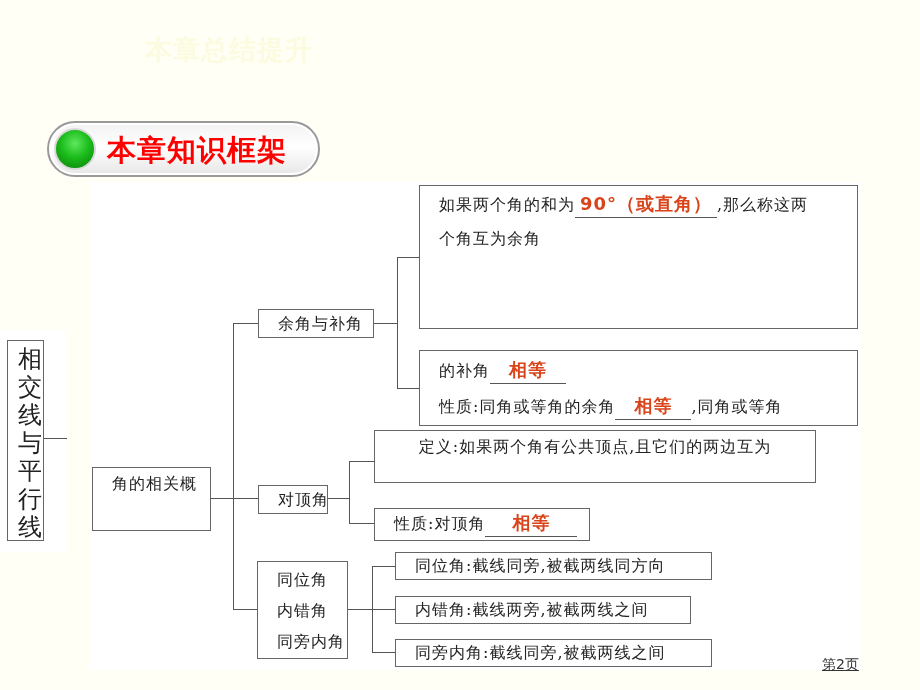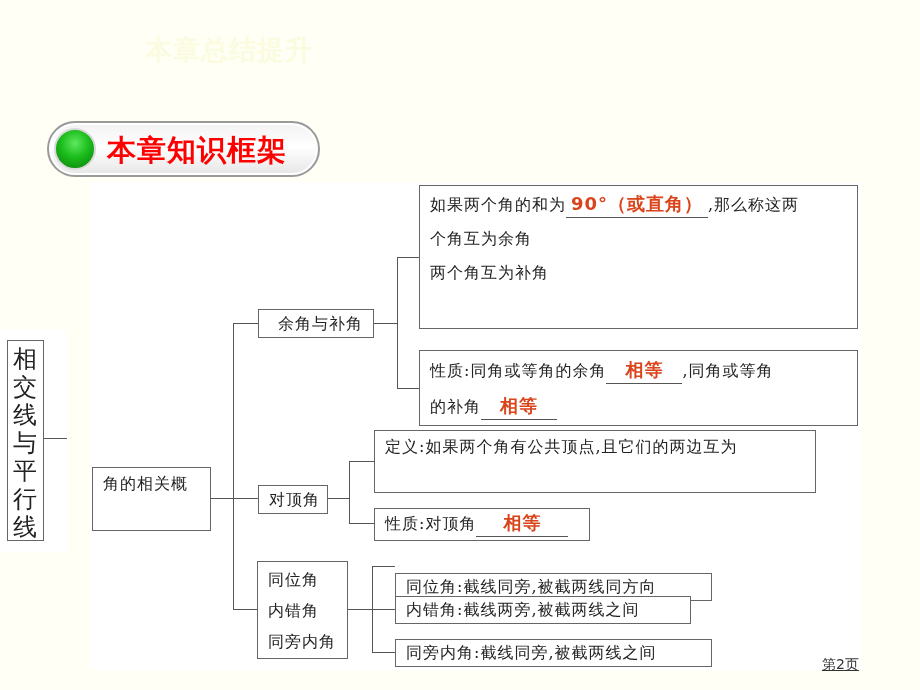--- a/index.html
+++ b/index.html
@@ -27,35 +27,35 @@
     border:2px solid #d8d8d8; box-sizing:border-box;
   }
   .pill-text {
     left:58px; top:8px; font-size:29px; font-weight:bold; color:#FF0000;
     font-family: "DejaVu Sans", "Liberation Sans", sans-serif; letter-spacing:1px;
   }
   .canvas { left:90px; top:182px; width:772px; height:488px; background:#fff; }
   .leftpatch { left:0px; top:330px; width:66px; height:222px; background:#fff; }
   .box {
     position:absolute; box-sizing:border-box; border:1px solid #666;
-    background:#fff; font-size:16px; line-height:34px; padding:0 10px;
+    background:#fff; font-size:16px; line-height:34px; padding:0 19px;
     color:#222; letter-spacing:1px; white-space:nowrap;
   }
   .line { position:absolute; background:#555; }
   .h { height:1px; }
   .v { width:1px; }
   .ans {
     display:inline-block; color:#D9441A; font-weight:bold;
     font-family: "DejaVu Sans", "Liberation Sans", sans-serif;
     border-bottom:1px solid #555; line-height:26px; text-align:center;
     font-size:18px;
   }
   .title-box {
     left:7px; top:340px; width:37px; height:201px; font-size:24px;
-    line-height:28px; text-align:center; padding:4px 0; white-space:normal;
+    line-height:28px; text-align:right; padding:4px 0; white-space:normal;
     word-break:break-all;
   }
   .pagenum {
     left:822px; top:656px; font-size:14px; color:#333;
     font-family: "DejaVu Sans", "Liberation Sans", sans-serif;
     text-decoration: underline;
   }
 </style>
 </head>
 <body>
@@ -85,52 +85,51 @@
 <div class="line h" style="left:374px; top:323px; width:24px;"></div>
 <div class="line v" style="left:397px; top:257px; height:132px;"></div>
 <div class="line h" style="left:397px; top:257px; width:22px;"></div>
 <div class="line h" style="left:397px; top:388px; width:22px;"></div>
 
 <div class="box" style="left:419px; top:185px; width:439px; height:144px; padding-top:2px;">
   <div>
     <span>如果两个角的和为</span><span class="ans" style="width:142px;">90°（或直角）</span><span>,那么称这两</span>
   </div>
   <div>个角互为余角</div>
-  <div>两个角互为补角</div>
 </div>
 
 <div class="box" style="left:419px; top:350px; width:439px; height:76px; line-height:36px; padding-top:2px;">
   <div>
-    <span>性质:同角或等角的余角</span><span class="ans" style="width:76px;">相等</span><span>,同角或等角</span>
+    <span>的补角</span><span class="ans" style="width:76px;">相等</span>
   </div>
   <div>
-    <span>的补角</span><span class="ans" style="width:76px;">相等</span>
+    <span>性质:同角或等角的余角</span><span class="ans" style="width:76px;">相等</span><span>,同角或等角</span>
   </div>
 </div>
 
 <div class="box" style="left:258px; top:485px; width:70px; height:29px; line-height:27px;">对顶角</div>
 <div class="line h" style="left:328px; top:498px; width:21px;"></div>
 <div class="line v" style="left:349px; top:461px; height:63px;"></div>
 <div class="line h" style="left:349px; top:461px; width:25px;"></div>
 <div class="line h" style="left:349px; top:523px; width:25px;"></div>
 
-<div class="box" style="left:374px; top:430px; width:442px; height:63px; line-height:30px; padding-top:1px;">
+<div class="box" style="left:374px; top:430px; width:442px; height:53px; line-height:30px; padding-top:1px;text-align:center;">
   <div>定义:如果两个角有公共顶点,且它们的两边互为</div>
 </div>
 <div class="box" style="left:374px; top:508px; width:216px; height:33px; line-height:30px;">
   <span>性质:对顶角</span><span class="ans" style="width:92px;">相等</span>
 </div>
 
 <div class="box" style="left:257px; top:561px; width:91px; height:98px; line-height:31px; padding-top:2px;">
   <div>同位角</div>
   <div>内错角</div>
   <div>同旁内角</div>
 </div>
 <div class="line h" style="left:348px; top:609px; width:47px;"></div>
 <div class="line v" style="left:372px; top:566px; height:87px;"></div>
 <div class="line h" style="left:372px; top:566px; width:23px;"></div>
 <div class="line h" style="left:372px; top:652px; width:23px;"></div>
 
-<div class="box" style="left:395px; top:552px; width:317px; height:28px; line-height:26px;margin-top:21px;">同位角:截线同旁,被截两线同方向</div>
+<div class="box" style="left:395px; top:552px; width:317px; height:28px; line-height:26px;">同位角:截线同旁,被截两线同方向</div>
 <div class="box" style="left:395px; top:596px; width:296px; height:28px; line-height:26px;">内错角:截线两旁,被截两线之间</div>
 <div class="box" style="left:395px; top:639px; width:317px; height:28px; line-height:26px;">同旁内角:截线同旁,被截两线之间</div>
 
 <div class="abs pagenum">第2页</div>
 
 </body></html>

